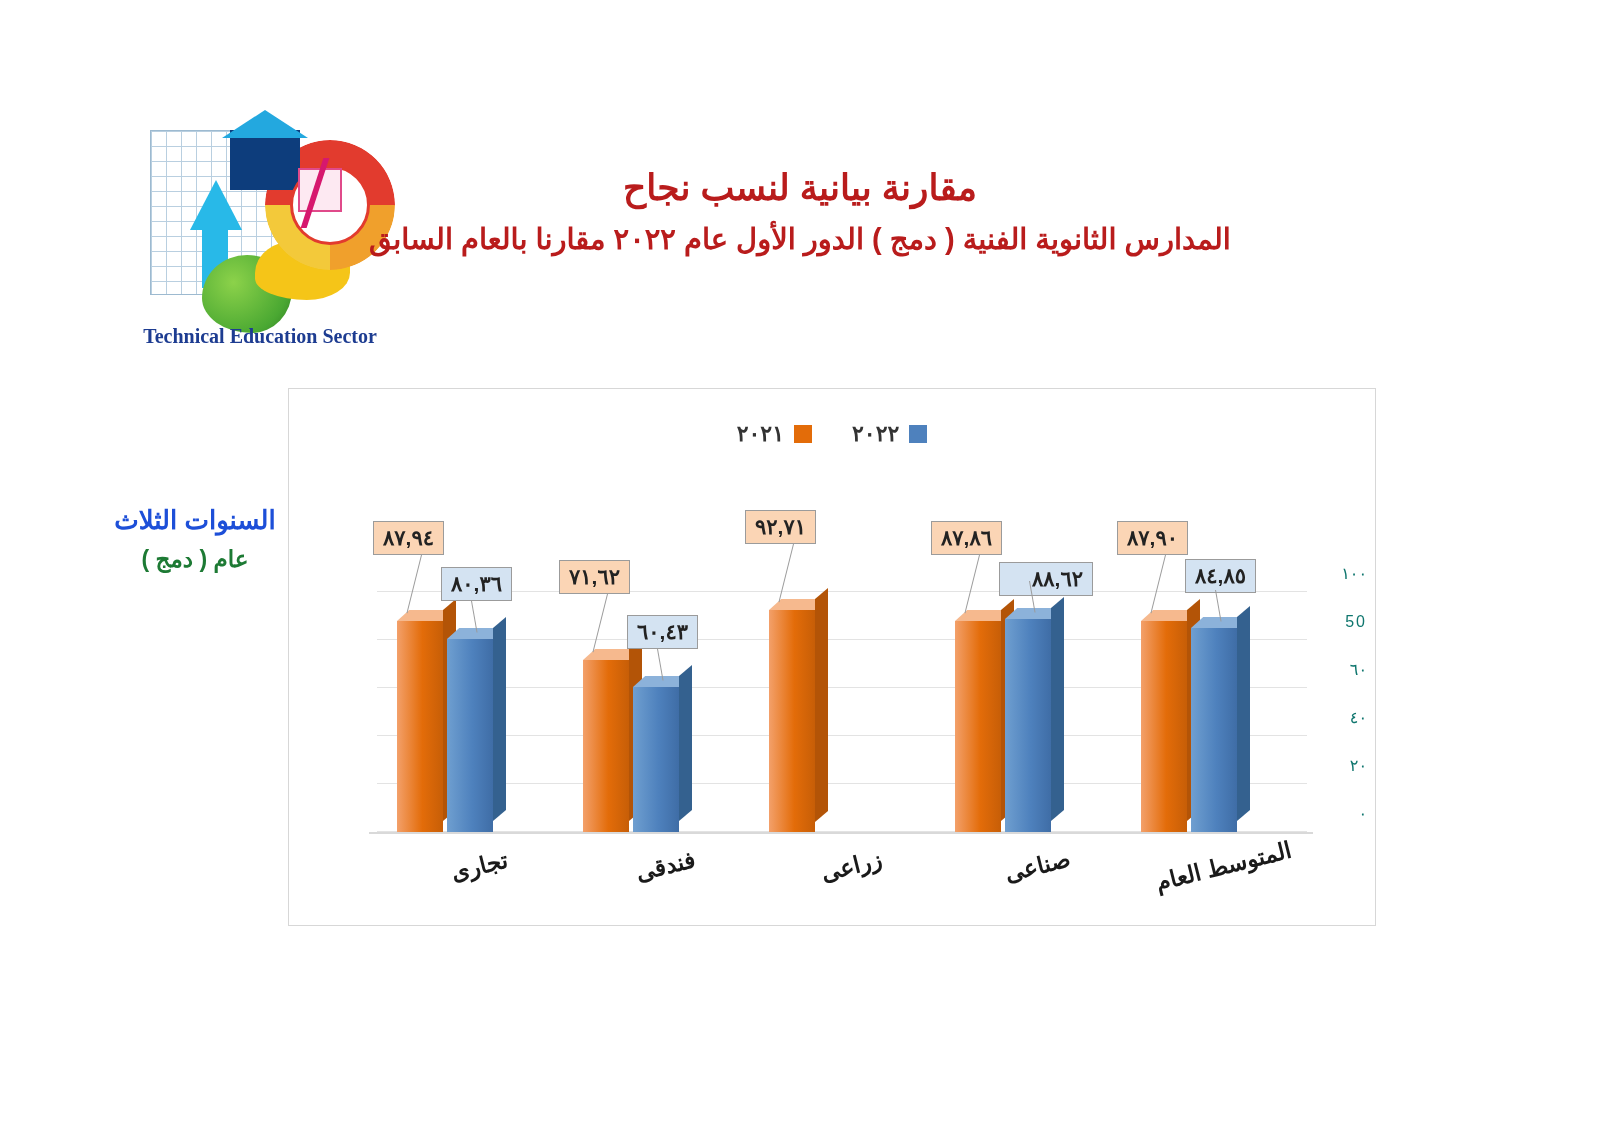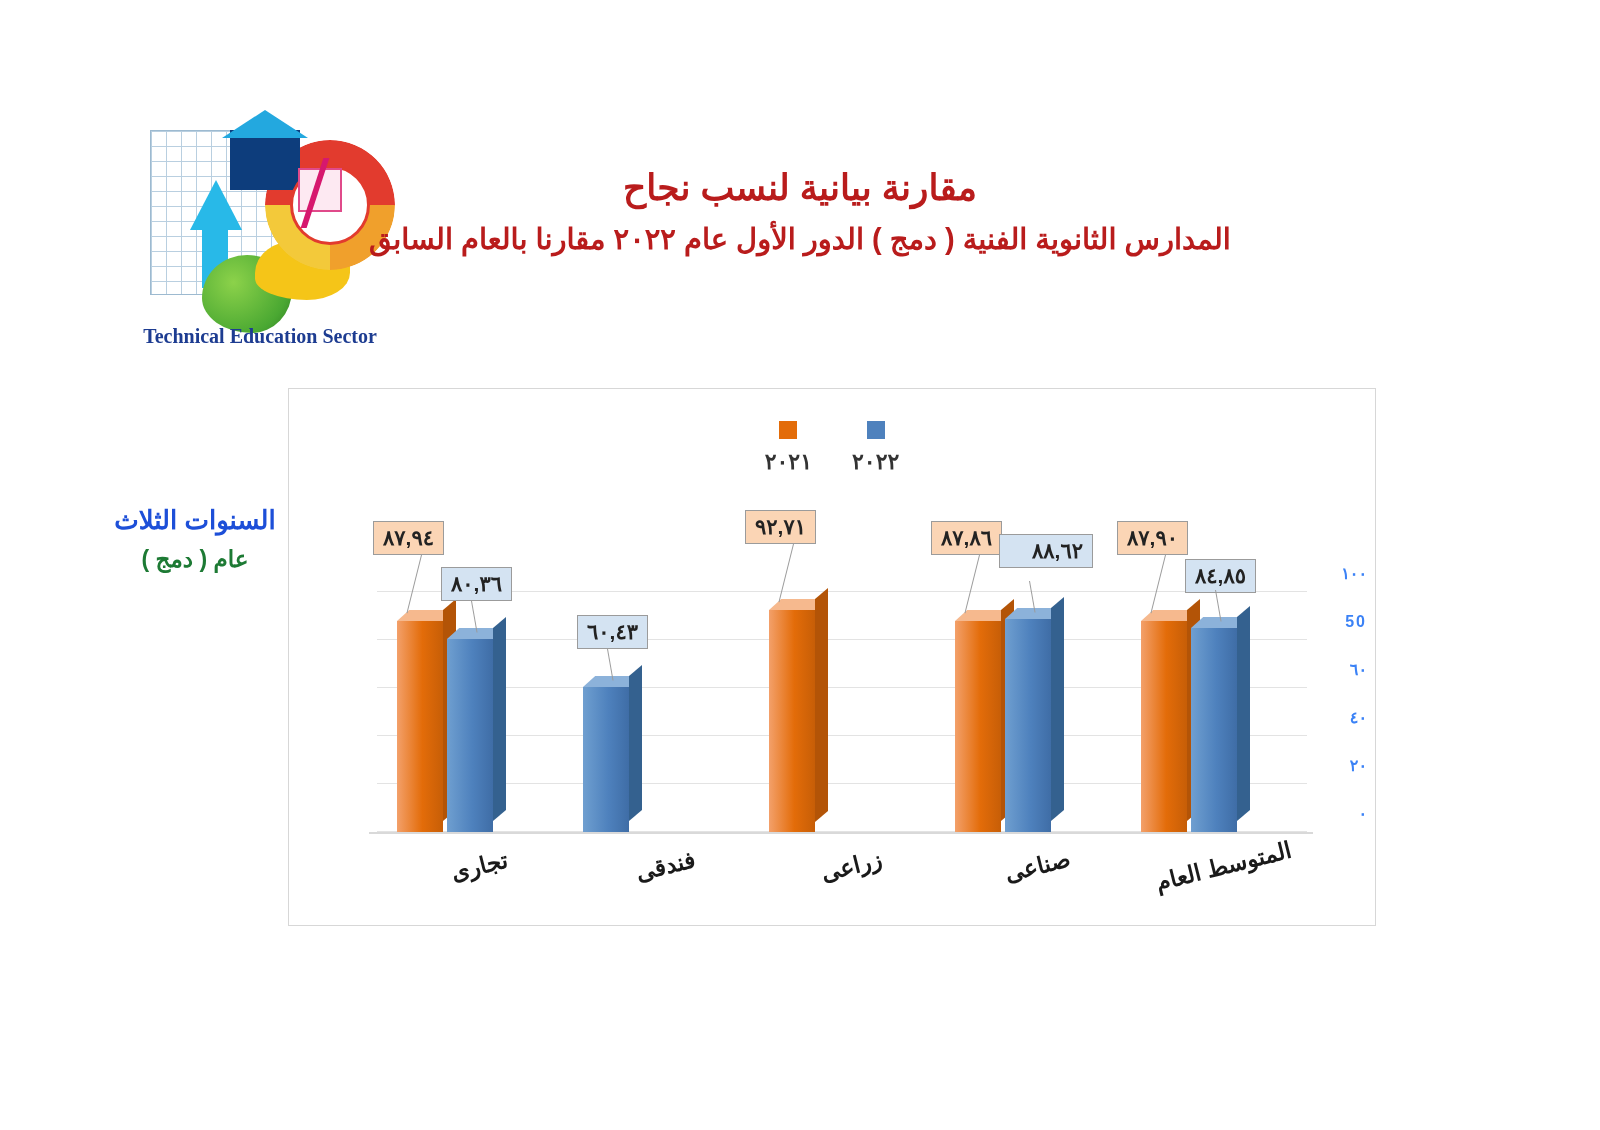--- a/index.html
+++ b/index.html
@@ -134,32 +134,31 @@
   
   .chart-frame {
     position: absolute; left: 288px; top: 388px; width: 1088px; height: 538px;
     border: 1px solid #d7d7d7; background: #ffffff;
   }
 
   .legend {
     position: absolute; left: 0; top: 32px; width: 100%;
     display: flex; justify-content: center; gap: 40px; direction: rtl;
   }
-  .legend-item { display: flex; align-items: center; gap: 10px; flex-direction: column; }
+  .legend-item { display: flex; align-items: center; gap: 10px; }
   .legend-swatch { width: 18px; height: 18px; display: inline-block; }
   .legend-label { font-size: 22px; color: #333; font-weight: bold; letter-spacing: 2px; }
 
   .plot { position: absolute; left: 60px; top: 95px; width: 1000px; height: 430px; }
 
   
   .yaxis { position: absolute; right: -18px; top: 30px; height: 290px; width: 60px; }
   .ytick {
-    position: absolute; right: 0; font-size: 16px; color: #3b82f6; letter-spacing: 2px;
+    position: absolute; right: 0; font-size: 16px; color: #0f766e; letter-spacing: 2px;
     transform: translateY(-50%);
-    font-weight: bold;
   }
   .gridline {
     position: absolute; left: 28px; right: 42px; height: 1px; background: #e3e3e3;
   }
 
   
   .floor {
     position: absolute; left: 20px; right: 36px; bottom: 80px; height: 2px; background: #d9d9d9;
   }
 
@@ -288,20 +287,29 @@
                 <div class="front"></div>
                 <div class="top"></div>
                 <div class="side"></div>
               </div>
               <div class="callout v2022" style="bottom: 230.864px; left: -6px;">٨٠,٣٦</div>
               <div class="leader" style="bottom: 198.864px; height: 32px; left: 24px; transform: rotate(-10deg);"></div>
             </div>
           </div>
           <div class="group">
             <div class="bar-wrap">
+              <div class="bar c2021" style="height: 171.888px;">
+                <div class="front"></div>
+                <div class="top"></div>
+                <div class="side"></div>
+              </div>
+              <div class="callout v2021" style="bottom: 237.888px; left: -24px;">٧١,٦٢</div>
+              <div class="leader" style="bottom: 177.888px; height: 60px; left: 24px; transform: rotate(14deg);"></div>
+            </div>
+            <div class="bar-wrap">
               <div class="bar c2022" style="height: 145.032px;">
                 <div class="front"></div>
                 <div class="top"></div>
                 <div class="side"></div>
               </div>
               <div class="callout v2022" style="bottom: 183.032px; left: -6px;">٦٠,٤٣</div>
               <div class="leader" style="bottom: 151.032px; height: 32px; left: 24px; transform: rotate(-10deg);"></div>
             </div>
           </div>
           <div class="group">
@@ -324,21 +332,21 @@
               </div>
               <div class="callout v2021" style="bottom: 276.864px; left: -24px;">٨٧,٨٦</div>
               <div class="leader" style="bottom: 216.864px; height: 60px; left: 24px; transform: rotate(14deg);"></div>
             </div>
             <div class="bar-wrap">
               <div class="bar c2022" style="height: 212.688px;">
                 <div class="front"></div>
                 <div class="top"></div>
                 <div class="side"></div>
               </div>
-              <div class="callout v2022" style="bottom: 264px; left: -6px; padding-left: 32px;">٨٨,٦٢</div>
+              <div class="callout v2022" style="bottom: 236px; left: -6px; padding-left: 32px;">٨٨,٦٢</div>
               <div class="leader" style="bottom: 218.688px; height: 32px; left: 24px; transform: rotate(-10deg);"></div>
             </div>
           </div>
           <div class="group">
             <div class="bar-wrap">
               <div class="bar c2021" style="height: 210.96px;">
                 <div class="front"></div>
                 <div class="top"></div>
                 <div class="side"></div>
               </div>

